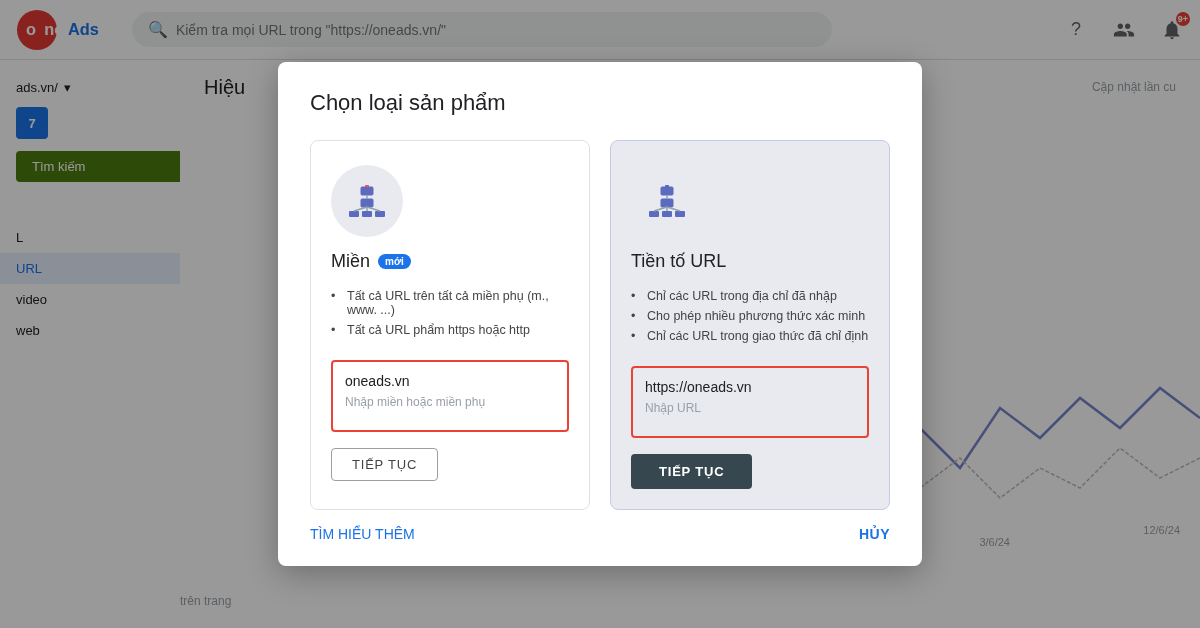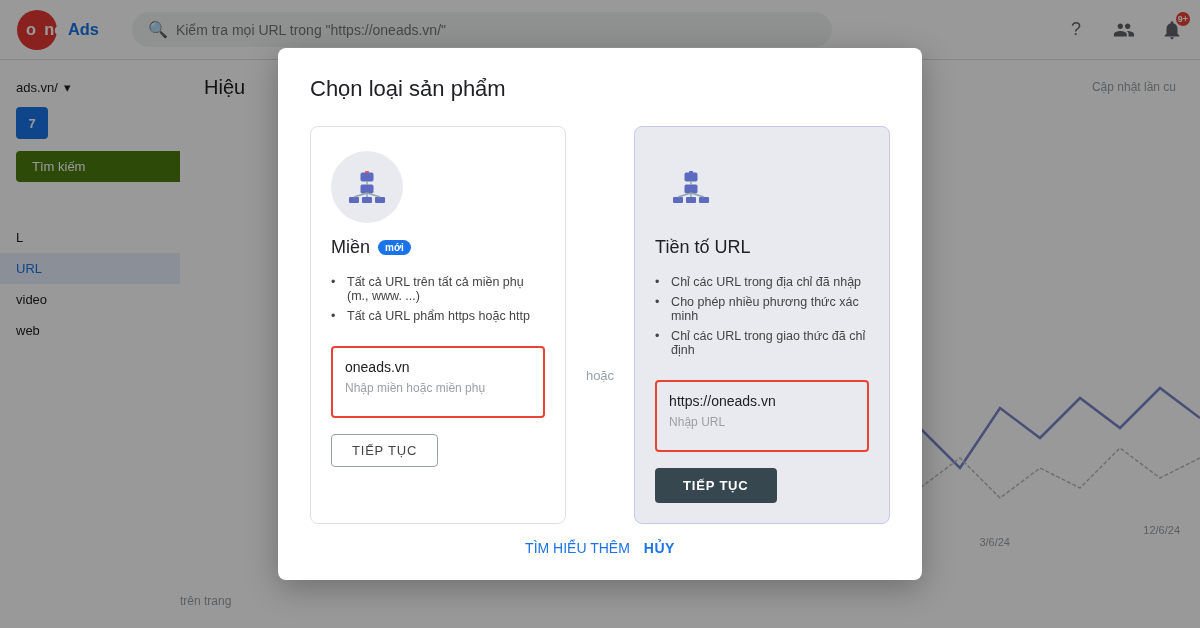--- a/index.html
+++ b/index.html
@@ -321,21 +321,21 @@
       font-size: 13px;
       font-weight: 600;
       letter-spacing: 0.8px;
       padding: 10px 28px;
       border-radius: 4px;
       cursor: pointer;
     }
 
     .modal-footer {
       display: flex;
-      justify-content: center;
+      justify-content: space-between;
       align-items: center;
       gap: 14px;
       margin-top: 16px;
     }
 
     .footer-link {
       font-size: 14px;
       color: #1a73e8;
       cursor: pointer;
       text-decoration: none;
@@ -475,21 +475,20 @@
         <li>Tất cả URL trên tất cả miền phụ (m., www. ...)</li>
         <li>Tất cả URL phẩm https hoặc http</li>
       </ul>
       <div class="card-input-area">
         <input type="text" value="oneads.vn" placeholder="Nhập miền hoặc miền phụ" style="">
         <div class="placeholder-text">Nhập miền hoặc miền phụ</div>
       </div>
       <button class="card-btn">TIẾP TỤC</button>
     </div>
 
-    <div class="card-separator">hoặc</div>
 
     <div class="card selected">
       <div class="card-icon">
         <svg width="44" height="44" viewBox="0 0 44 44" xmlns="http://www.w3.org/2000/svg">
           <rect x="16" y="8" width="12" height="8" rx="1" fill="#5c6bc0" stroke="#5c6bc0"></rect>
           <rect x="16" y="20" width="12" height="8" rx="1" fill="#5c6bc0" stroke="#5c6bc0"></rect>
           <rect x="4" y="32" width="10" height="6" rx="1" fill="#5c6bc0"></rect>
           <rect x="17" y="32" width="10" height="6" rx="1" fill="#5c6bc0"></rect>
           <rect x="30" y="32" width="10" height="6" rx="1" fill="#5c6bc0"></rect>
           <line x1="22" y1="16" x2="22" y2="20" stroke="#90a4ae" stroke-width="1.5"></line>

